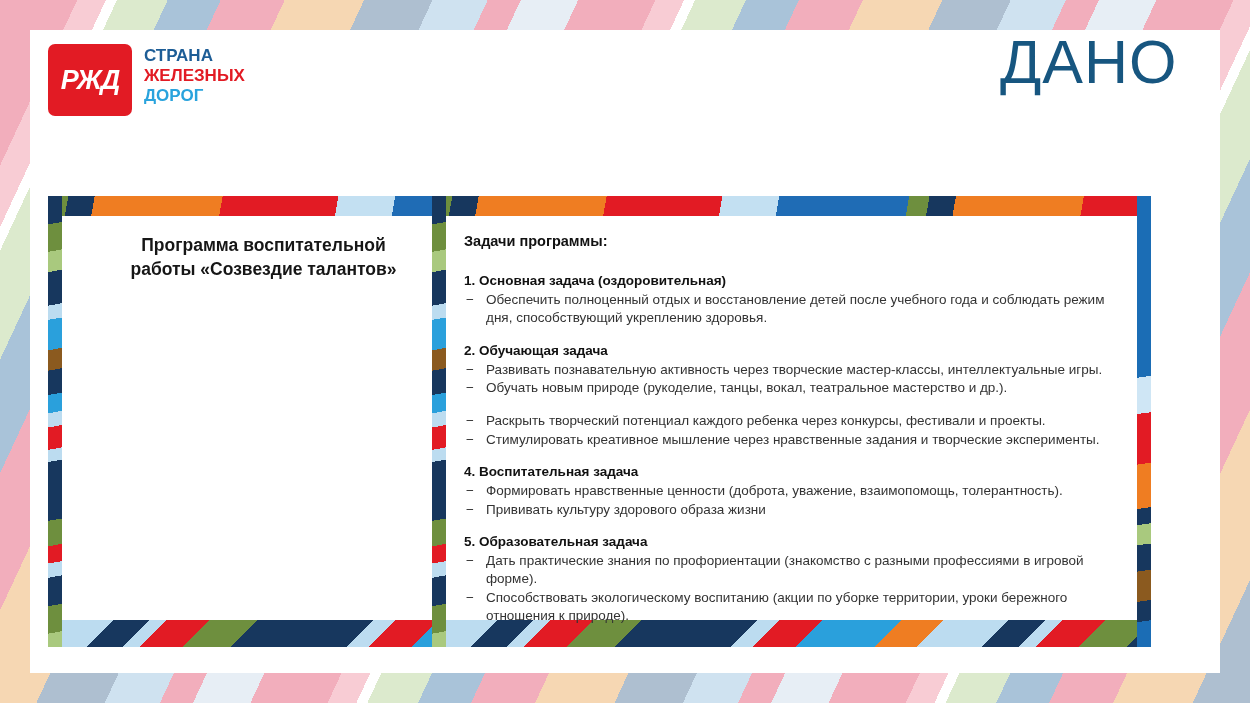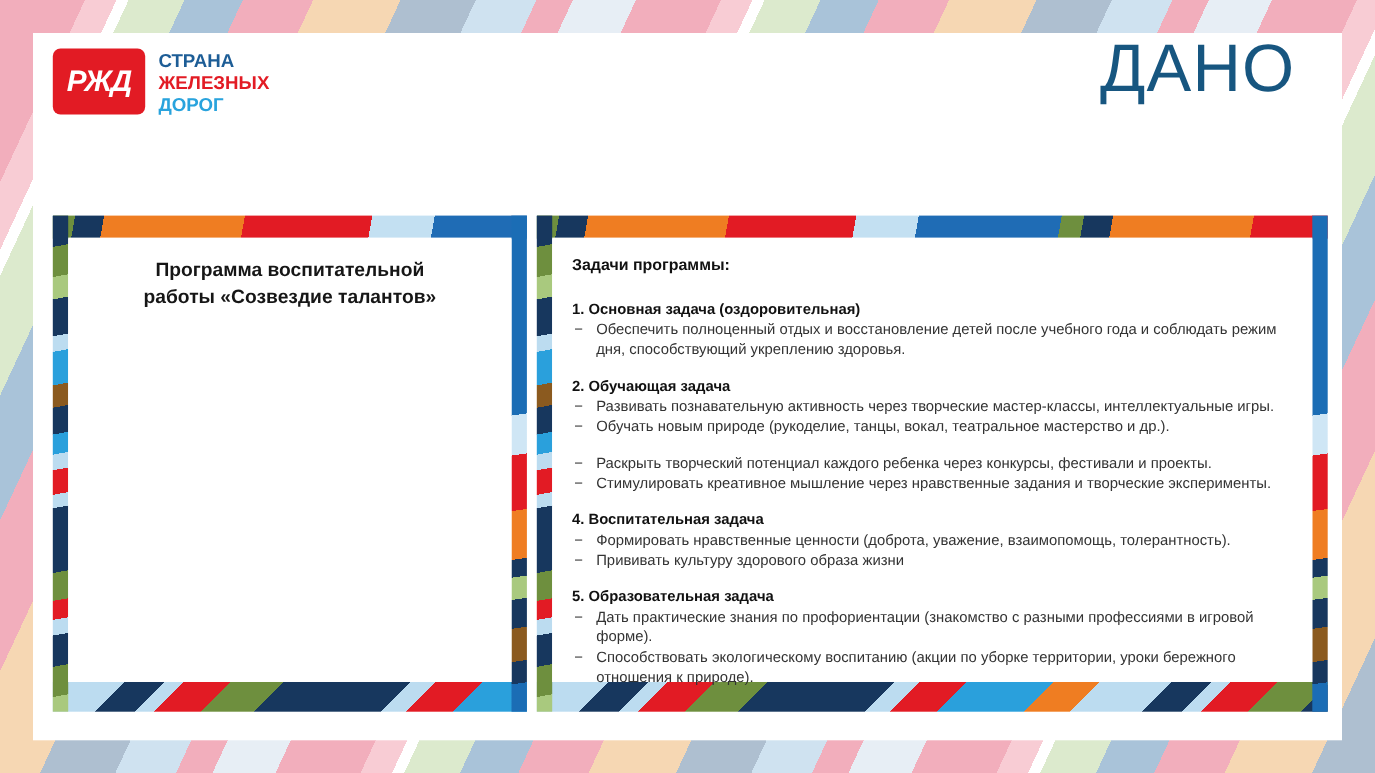--- a/index.html
+++ b/index.html
@@ -12,21 +12,21 @@
         #f2aebc 0 70px, #f8ccd4 70px 96px, #ffffff 96px 106px,
         #dceacd 106px 152px, #a9c3d9 152px 200px, #f2aebc 200px 258px,
         #f6d7b3 258px 330px, #aebfd0 330px 392px, #cfe2f0 392px 442px,
         #f2aebc 442px 472px, #e7eef5 472px 524px);
   }
   .inner-white{position:absolute; inset:30px; background:#ffffff;}
 
   
   .logo-block{position:absolute; left:48px; top:44px; display:flex; align-items:flex-start;}
   .logo-mark{
-    width:84px; height:60px; background:var(--accent-red); border-radius:7px;
+    width:84px; height:72px; background:var(--accent-red); border-radius:7px;
     display:flex; align-items:center; justify-content:center;
   }
   .logo-mark span{
     color:#fff; font-size:27px; font-weight:bold; font-style:italic; letter-spacing:-1px;
   }
   .logo-lines{margin-left:12px; font-weight:bold; font-size:17px; line-height:20px; padding-top:2px;}
   .logo-l1{color:#1d5d96;}
   .logo-l2{color:var(--accent-red);}
   .logo-l3{color:var(--sky-blue);}
 
@@ -36,21 +36,21 @@
     white-space:nowrap;
   }
   .corner-label{
     position:absolute; left:1000px; top:32px;
     color:var(--corner-blue); font-size:61px; line-height:1; letter-spacing:1px;
   }
 
   
   .panel{position:absolute; top:196px; height:451px;}
   .panel-left{left:48px; width:431px;}
-  .panel-right{left:488px; width:719px;}
+  .panel-right{left:432px; width:719px;}
 
   .edge{position:absolute;}
   .edge-top{top:0; left:0; right:0; height:21px;
     background:repeating-linear-gradient(100deg,
       #6e8f3e 0 20px, #17375e 20px 46px, #ef7d22 46px 172px, #e21b24 172px 286px,
       #c3e0f2 286px 342px, #1f6cb5 342px 470px);}
   .edge-bottom{bottom:0; left:0; right:0; height:27px;
     background:repeating-linear-gradient(135deg,
       #bcdcf0 0 46px, #17375e 46px 72px, #bcdcf0 72px 84px, #e21b24 84px 114px,
       #6e8f3e 114px 148px, #17375e 148px 230px, #bcdcf0 230px 246px, #e21b24 246px 276px,

